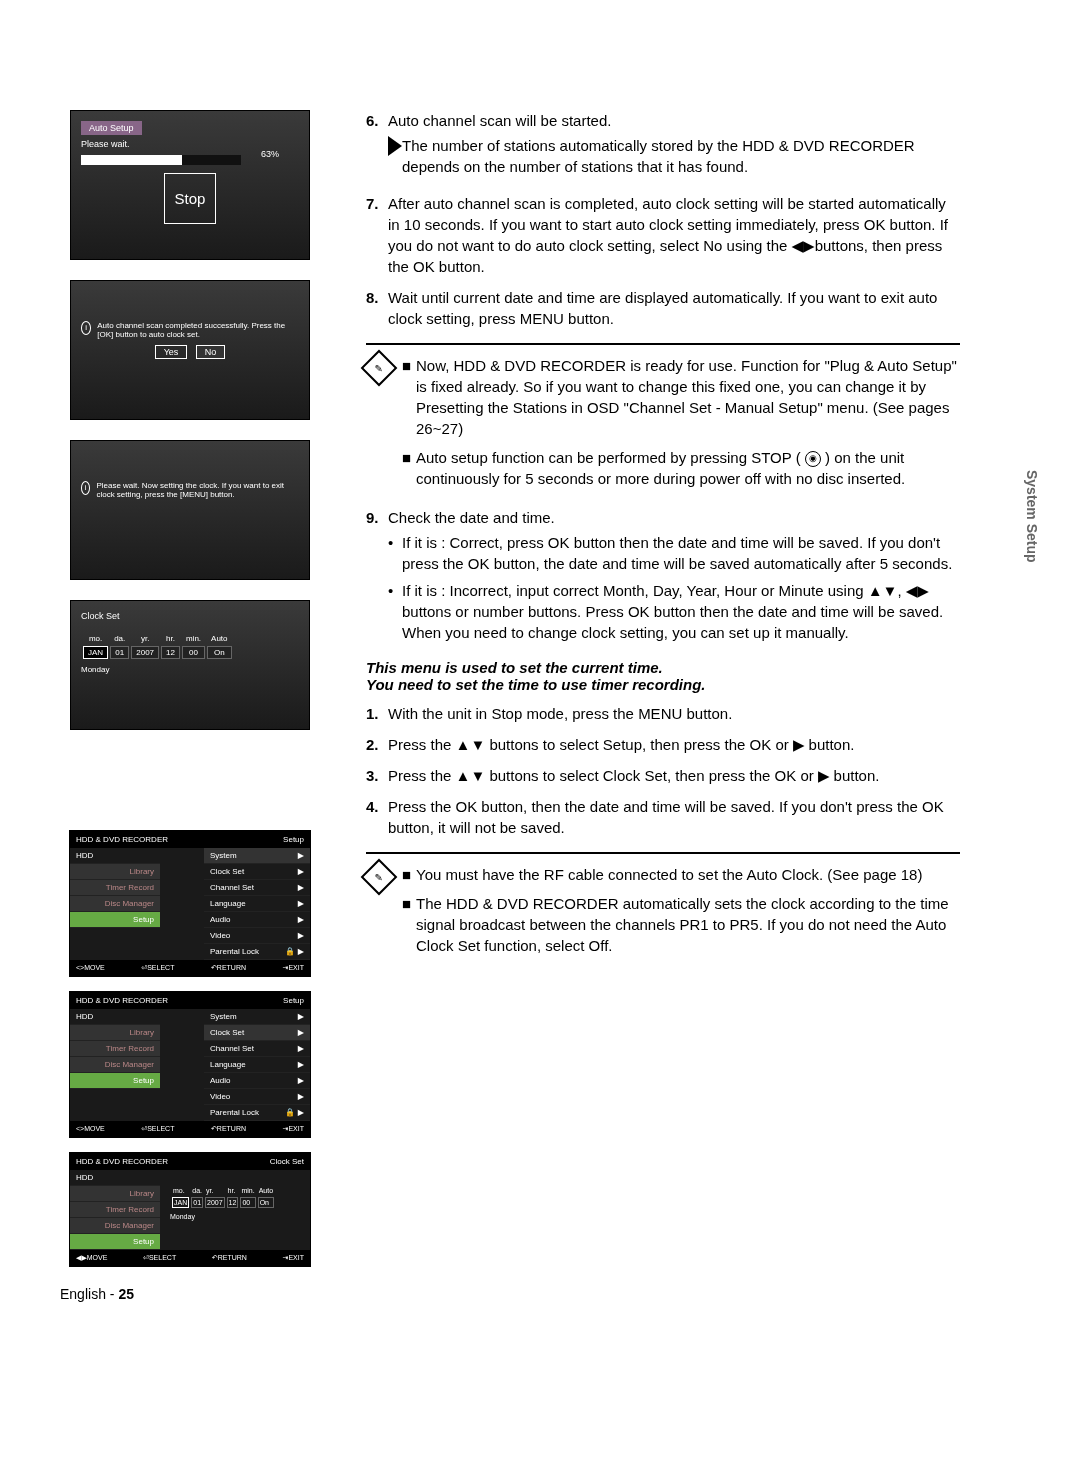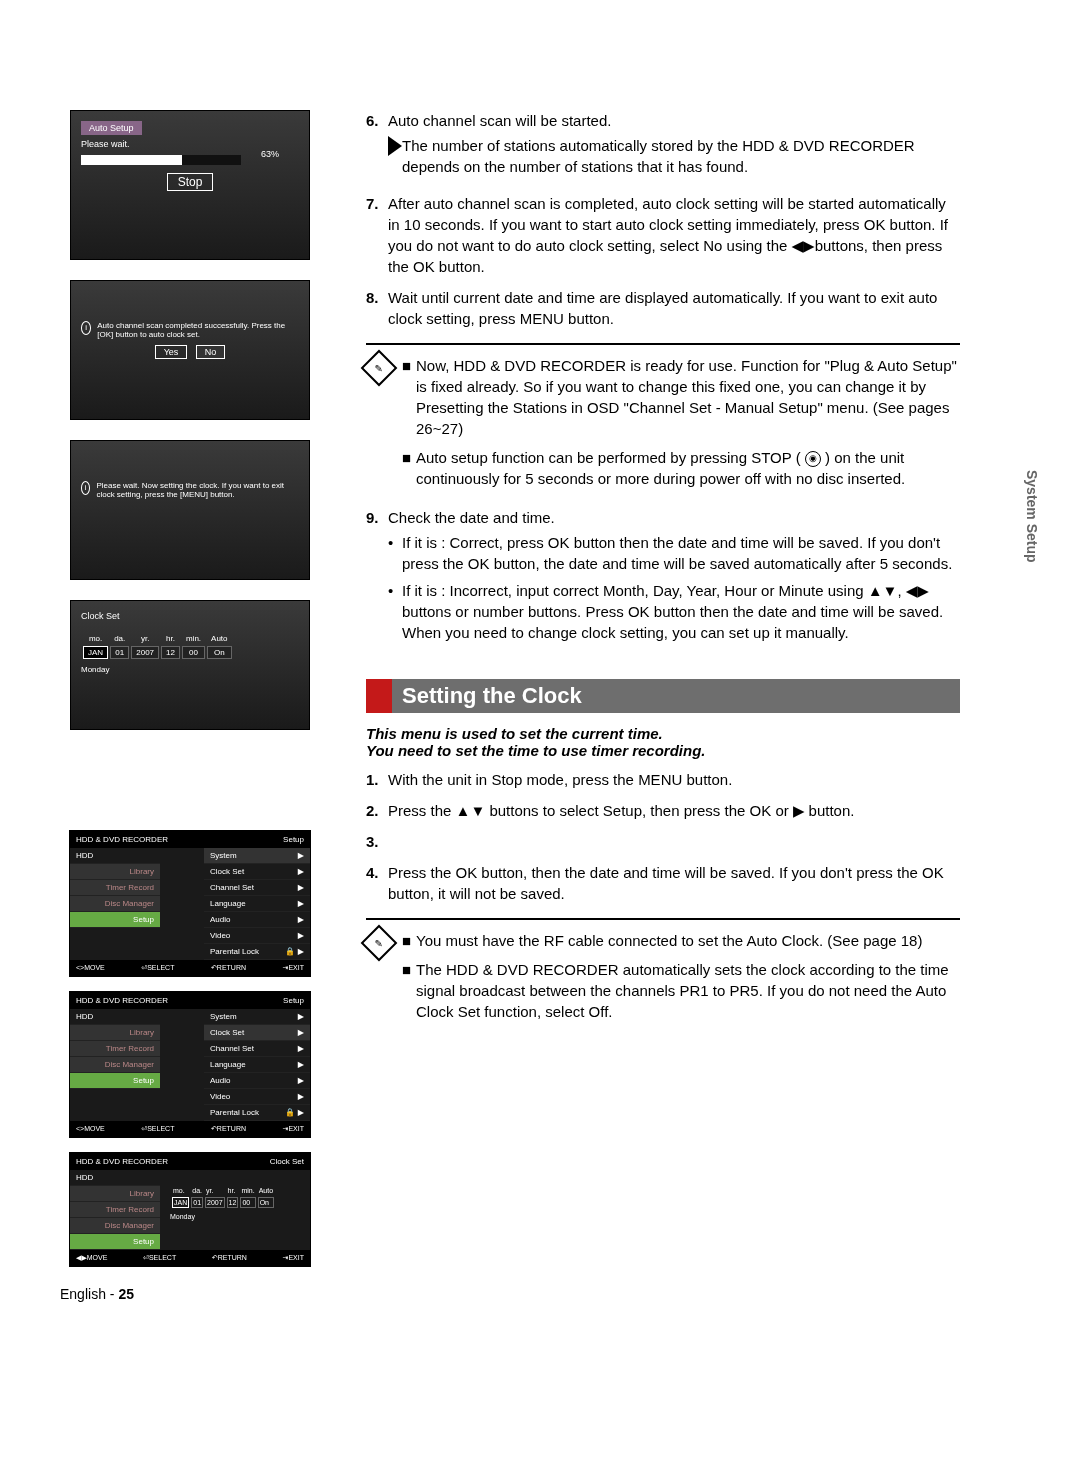--- a/index.html
+++ b/index.html
@@ -65,22 +65,22 @@
   }
   .osd .progress-bar {
     background: #fff;
     height: 10px;
     width: 63%;
   }
   .osd .pct { position: absolute; right: 30px; top: 38px; font-size:9px;margin-left:22px; }
   .osd .stop-btn {
     display: inline-block;
     border: 1px solid #fff;
-    padding: 1px 10px;
-    font-size: 12px;
+    padding: 16px 10px;
+    font-size: 15px;
     margin-top: 4px;
   }
   .osd-center { text-align: center; }
   .osd .info-icon {
     display:inline-block; width:12px; height:12px; border:1px solid #fff; border-radius:50%;
     text-align:center; line-height:12px; font-size:8px; margin-right:6px;
   }
   .osd .msg-row { display:flex; align-items:flex-start; justify-content:center; text-align:left; }
   .osd .btn {
     display:inline-block; border:1px solid #fff; padding:1px 8px; margin:6px 3px 16px 3px; font-size:9px;
@@ -428,41 +428,37 @@
                 </li>
               <li>
                   <span class="dot">•</span>
                   <span>If it is : Incorrect, input correct Month, Day, Year, Hour or Minute using ▲▼, ◀▶ buttons or number buttons. Press OK button then the date and time will be saved. When you need to change clock setting, you can set up it manually.</span>
                 </li>
             </ul>
           </div>
         </li>
       </ol>
 
-      <div class="section-title-bar">
-        <div class="red"></div>
-        <div class="gray">Setting the Clock</div>
-      </div>
 
       <div class="subtitle" style="white-space:pre-line;">This menu is used to set the current time.
 You need to set the time to use timer recording.</div>
 
       <ol class="num-list">
         <li>
           <span class="num">1.</span>
           <div class="body"><span>With the unit in Stop mode, press the MENU button.</span></div>
         </li>
         <li>
           <span class="num">2.</span>
           <div class="body"><span>Press the ▲▼ buttons to select Setup, then press the OK or ▶ button.</span></div>
         </li>
         <li>
           <span class="num">3.</span>
           <div class="body">
-            <br>
+            <span>Press the ▲▼ buttons to select Clock Set, then press the OK or ▶ button.</span><br>
           </div>
         </li>
         <li>
           <span class="num">4.</span>
           <div class="body"><span>Press the OK button, then the date and time will be saved. If you don't press the OK button, it will not be saved.</span></div>
         </li>
       </ol>
 
       <div class="note-box">
         <div class="note-icon">

